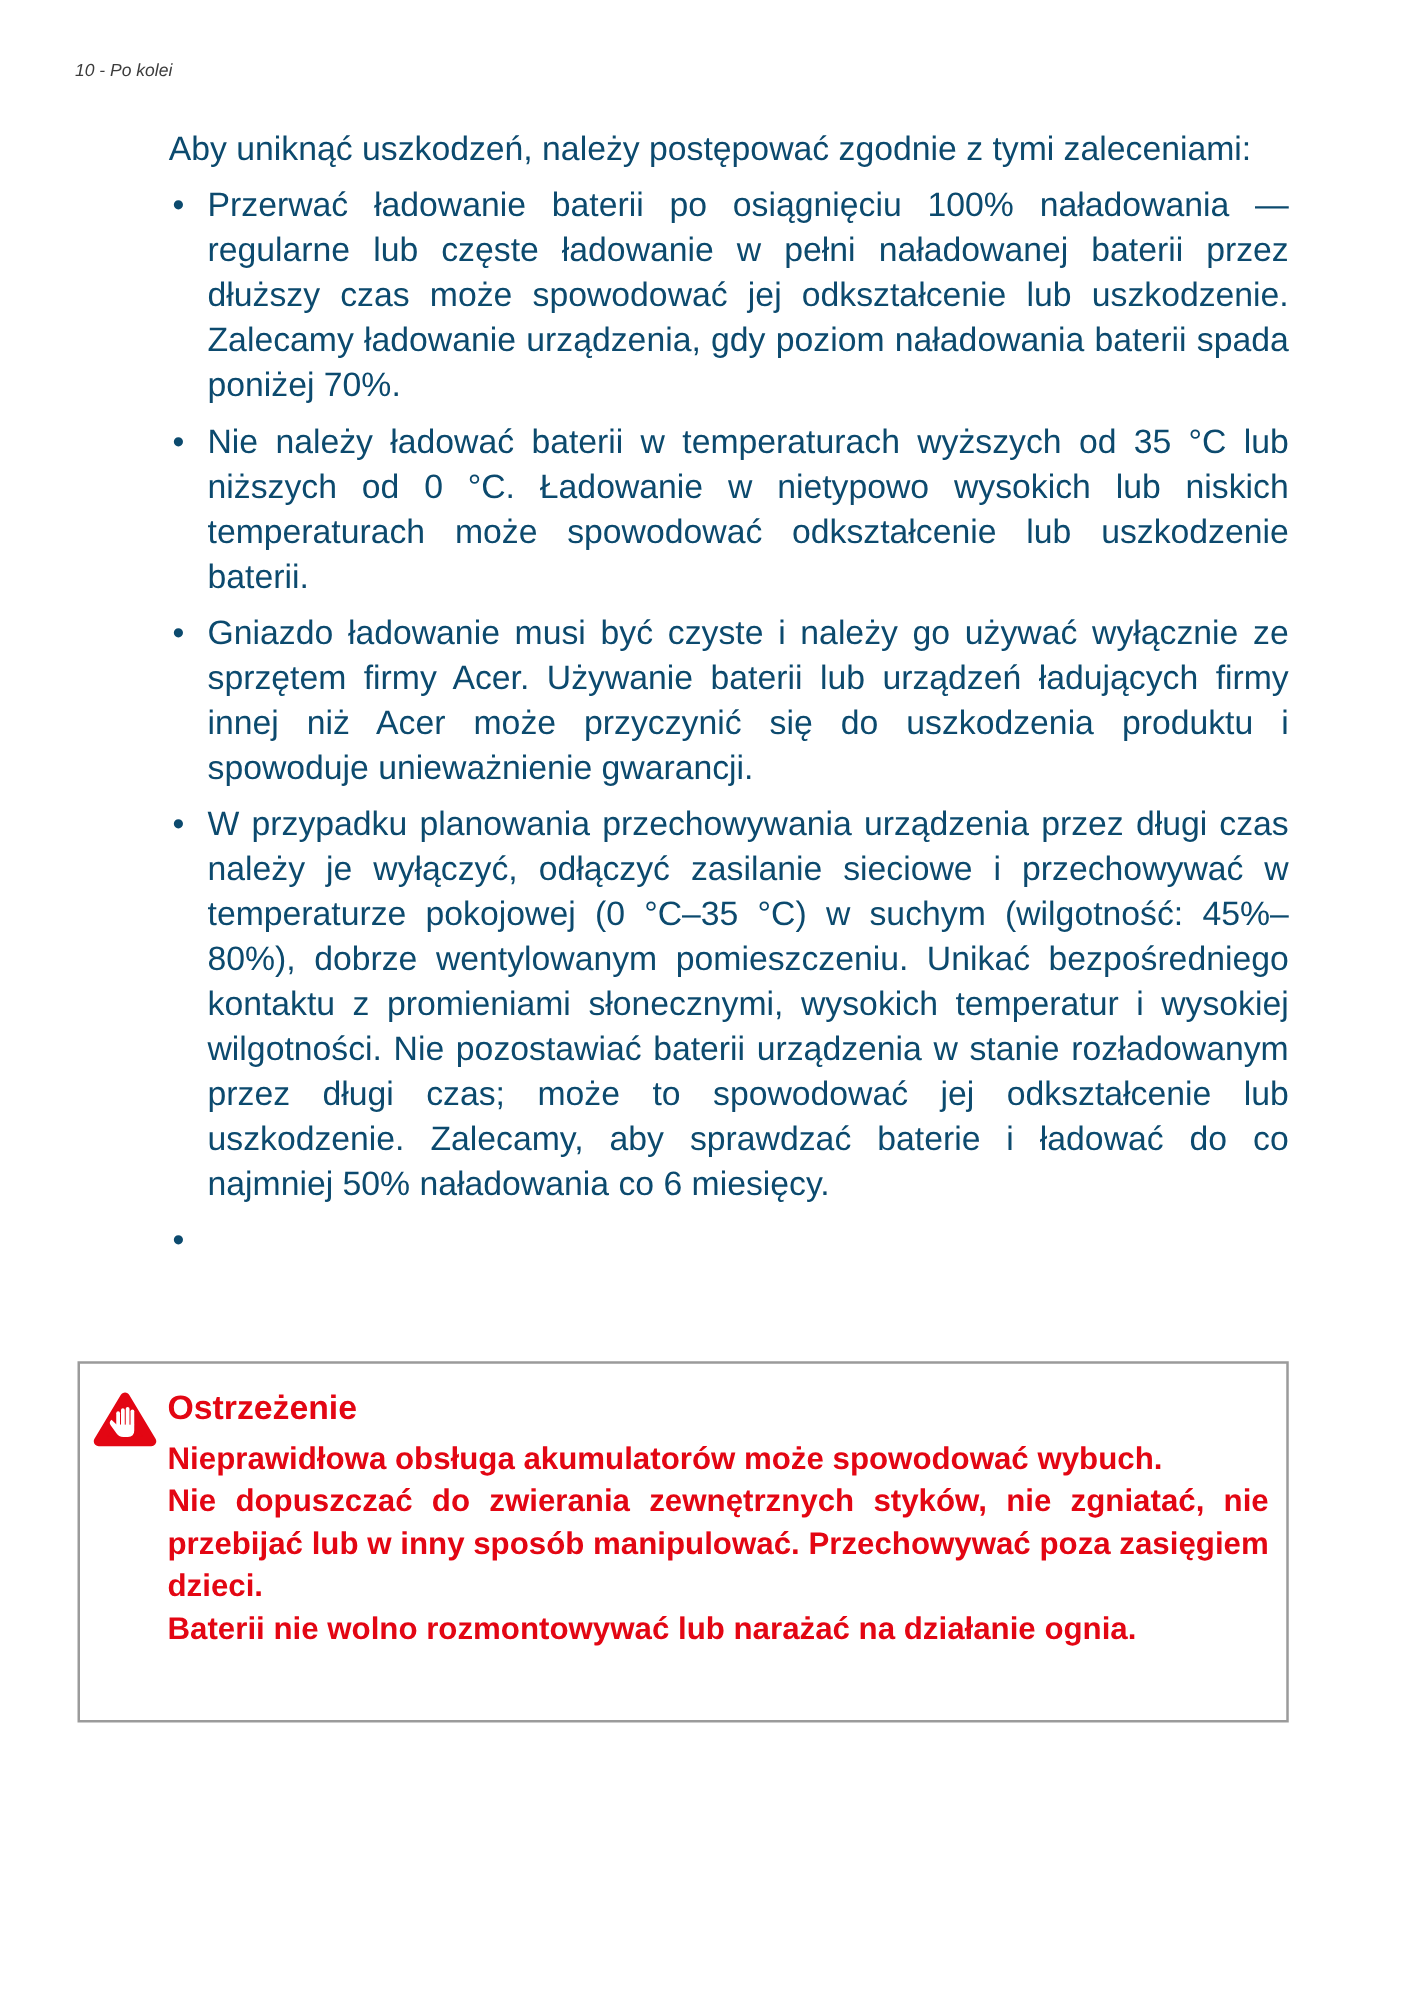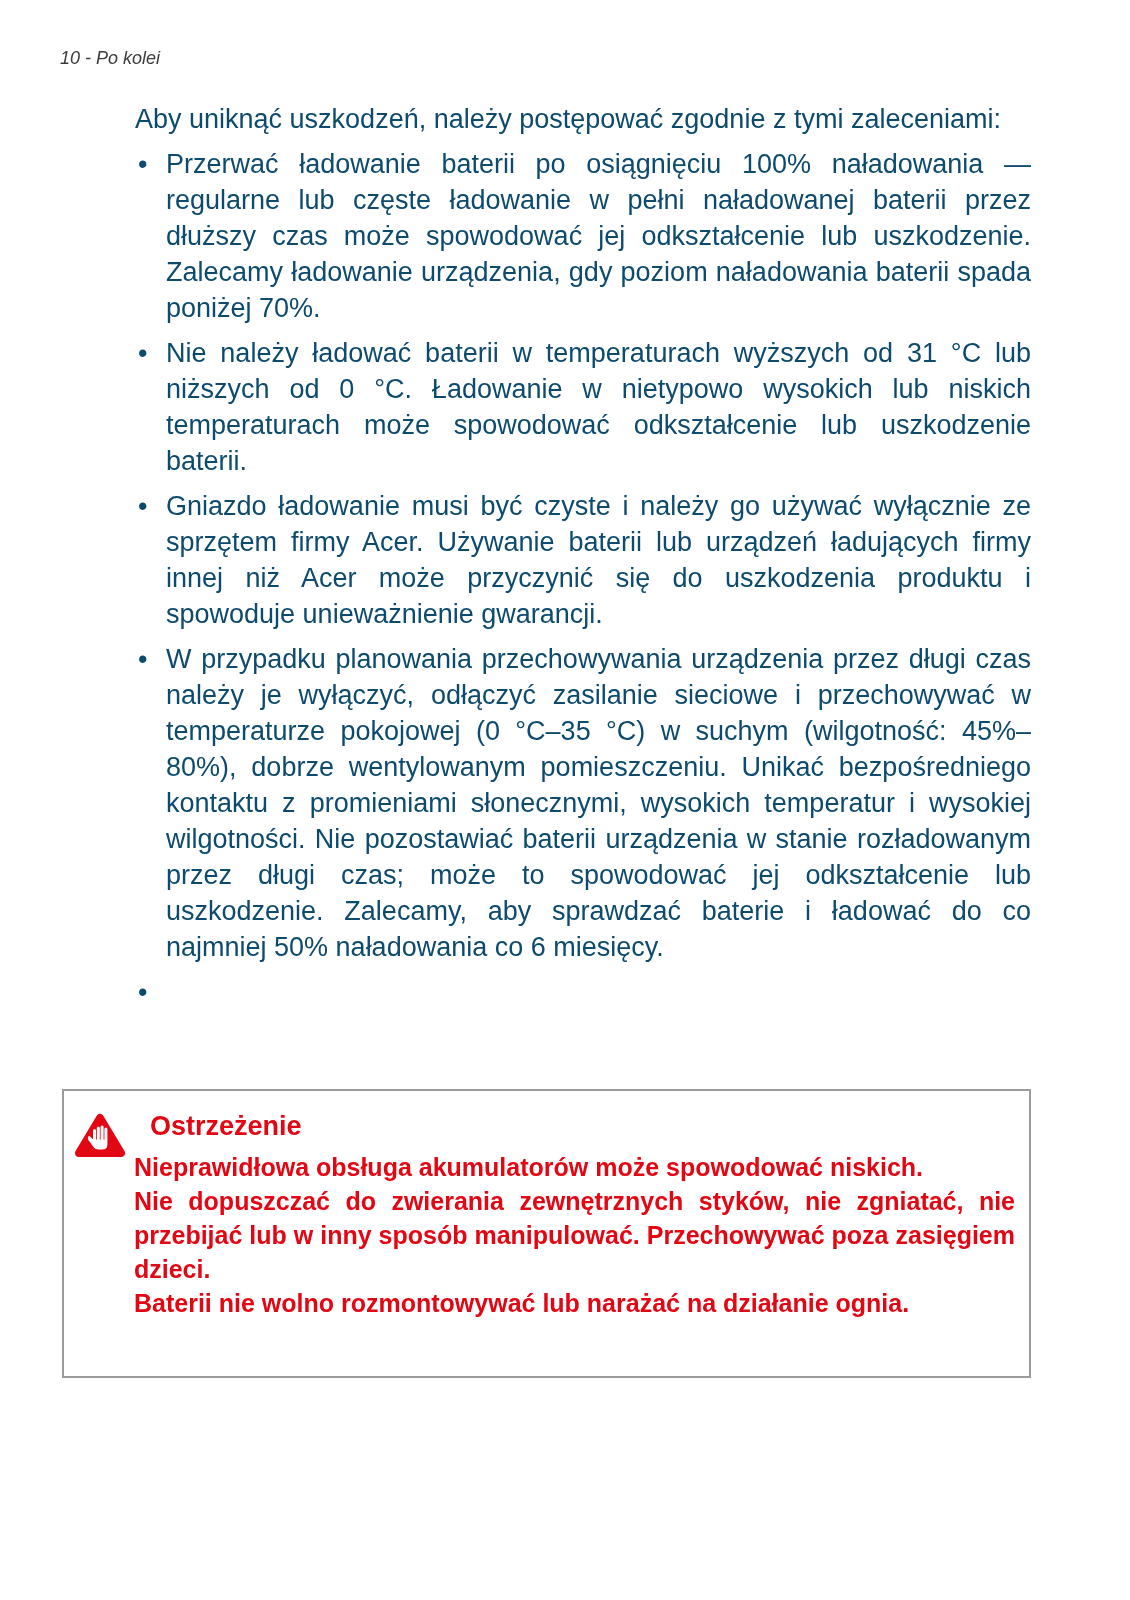--- a/index.html
+++ b/index.html
@@ -10,21 +10,21 @@
     background: #ffffff;
     font-family: "Liberation Sans", "DejaVu Sans", sans-serif;
     color: #3b3b3b;
     position: relative;
     overflow: hidden;
   }
   .page-header {
     position: absolute;
     top: 48px;
     left: 60px;
-    font-size: 18px;
+    font-size: 14px;
     font-style: italic;
     color: #3c3c3c;
   }
   .content {
     position: absolute;
     top: 101px;
     left: 135px;
     width: 896px;
     font-size: 27px;
     line-height: 36px;
@@ -60,21 +60,21 @@
     left: 10px;
     top: 20px;
     width: 52px;
     height: 48px;
   }
   .warning-title {
     font-size: 27px;
     line-height: 30px;
     font-weight: bold;
     color: #e30613;
-    margin: 0 0 9px 16px;
+    margin: 0 0 9px 0;
     text-align: left;
   }
   .warning-text p {
     margin: 0;
     font-size: 25px;
     line-height: 34px;
     font-weight: bold;
     color: #e30613;
     text-align: justify;
   }
@@ -90,21 +90,21 @@
 
   <div class="bullet-list">
 
     <div class="bullet-item">
       <span class="marker">•</span>
       <span>Przerwać ładowanie baterii po osiągnięciu 100% naładowania — regularne lub częste ładowanie w pełni naładowanej baterii przez dłuższy czas może spowodować jej odkształcenie lub uszkodzenie. Zalecamy ładowanie urządzenia, gdy poziom naładowania baterii spada poniżej 70%.</span>
     </div>
 
     <div class="bullet-item">
       <span class="marker">•</span>
-      <span>Nie należy ładować baterii w temperaturach wyższych od 31 °C lub niższych od 0 °C. Ładowanie w nietypowo wysokich lub niskich temperaturach może spowodować odkształcenie lub uszkodzenie baterii.</span>
+      <span>Nie należy ładować baterii w temperaturach wyższych od 35 °C lub niższych od 0 °C. Ładowanie w nietypowo wysokich lub niskich temperaturach może spowodować odkształcenie lub uszkodzenie baterii.</span>
     </div>
 
     <div class="bullet-item">
       <span class="marker">•</span>
       <span>Gniazdo ładowanie musi być czyste i należy go używać wyłącznie ze sprzętem firmy Acer. Używanie baterii lub urządzeń ładujących firmy innej niż Acer może przyczynić się do uszkodzenia produktu i spowoduje unieważnienie gwarancji.</span>
     </div>
 
     <div class="bullet-item">
       <span class="marker">•</span>
       <span>W przypadku planowania przechowywania urządzenia przez długi czas należy je wyłączyć, odłączyć zasilanie sieciowe i przechowywać w temperaturze pokojowej (0 °C–35 °C) w suchym (wilgotność: 45%–80%), dobrze wentylowanym pomieszczeniu. Unikać bezpośredniego kontaktu z promieniami słonecznymi, wysokich temperatur i wysokiej wilgotności. Nie pozostawiać baterii urządzenia w stanie rozładowanym przez długi czas; może to spowodować jej odkształcenie lub uszkodzenie. Zalecamy, aby sprawdzać baterie i ładować do co najmniej 50% naładowania co 6 miesięcy.</span>
@@ -128,18 +128,18 @@
         <rect x="26.6" y="14.5" width="3.0" height="15.5" rx="1.5"></rect>
         <rect x="30.4" y="16.5" width="3.0" height="13.5" rx="1.5"></rect>
         <path d="M19.2 28.5 L15.2 24.8 q-2.4 1.8 -0.7 4.4 l4.6 6.4 q1.8 2.9 5.6 2.9 h3.6 q5.1 0 5.1 -5.1 v-4.6 z"></path>
       </g>
     </svg>
   </span>
 
   <p class="warning-title">Ostrzeżenie</p>
 
   <div class="warning-text">
-    <p>Nieprawidłowa obsługa akumulatorów może spowodować niskich.</p>
+    <p>Nieprawidłowa obsługa akumulatorów może spowodować wybuch.</p>
     <p>Nie dopuszczać do zwierania zewnętrznych styków, nie zgniatać, nie przebijać lub w inny sposób manipulować. Przechowywać poza zasięgiem dzieci.</p>
     <p>Baterii nie wolno rozmontowywać lub narażać na działanie ognia.</p>
   </div>
 
 </div>
 
 </body></html>

